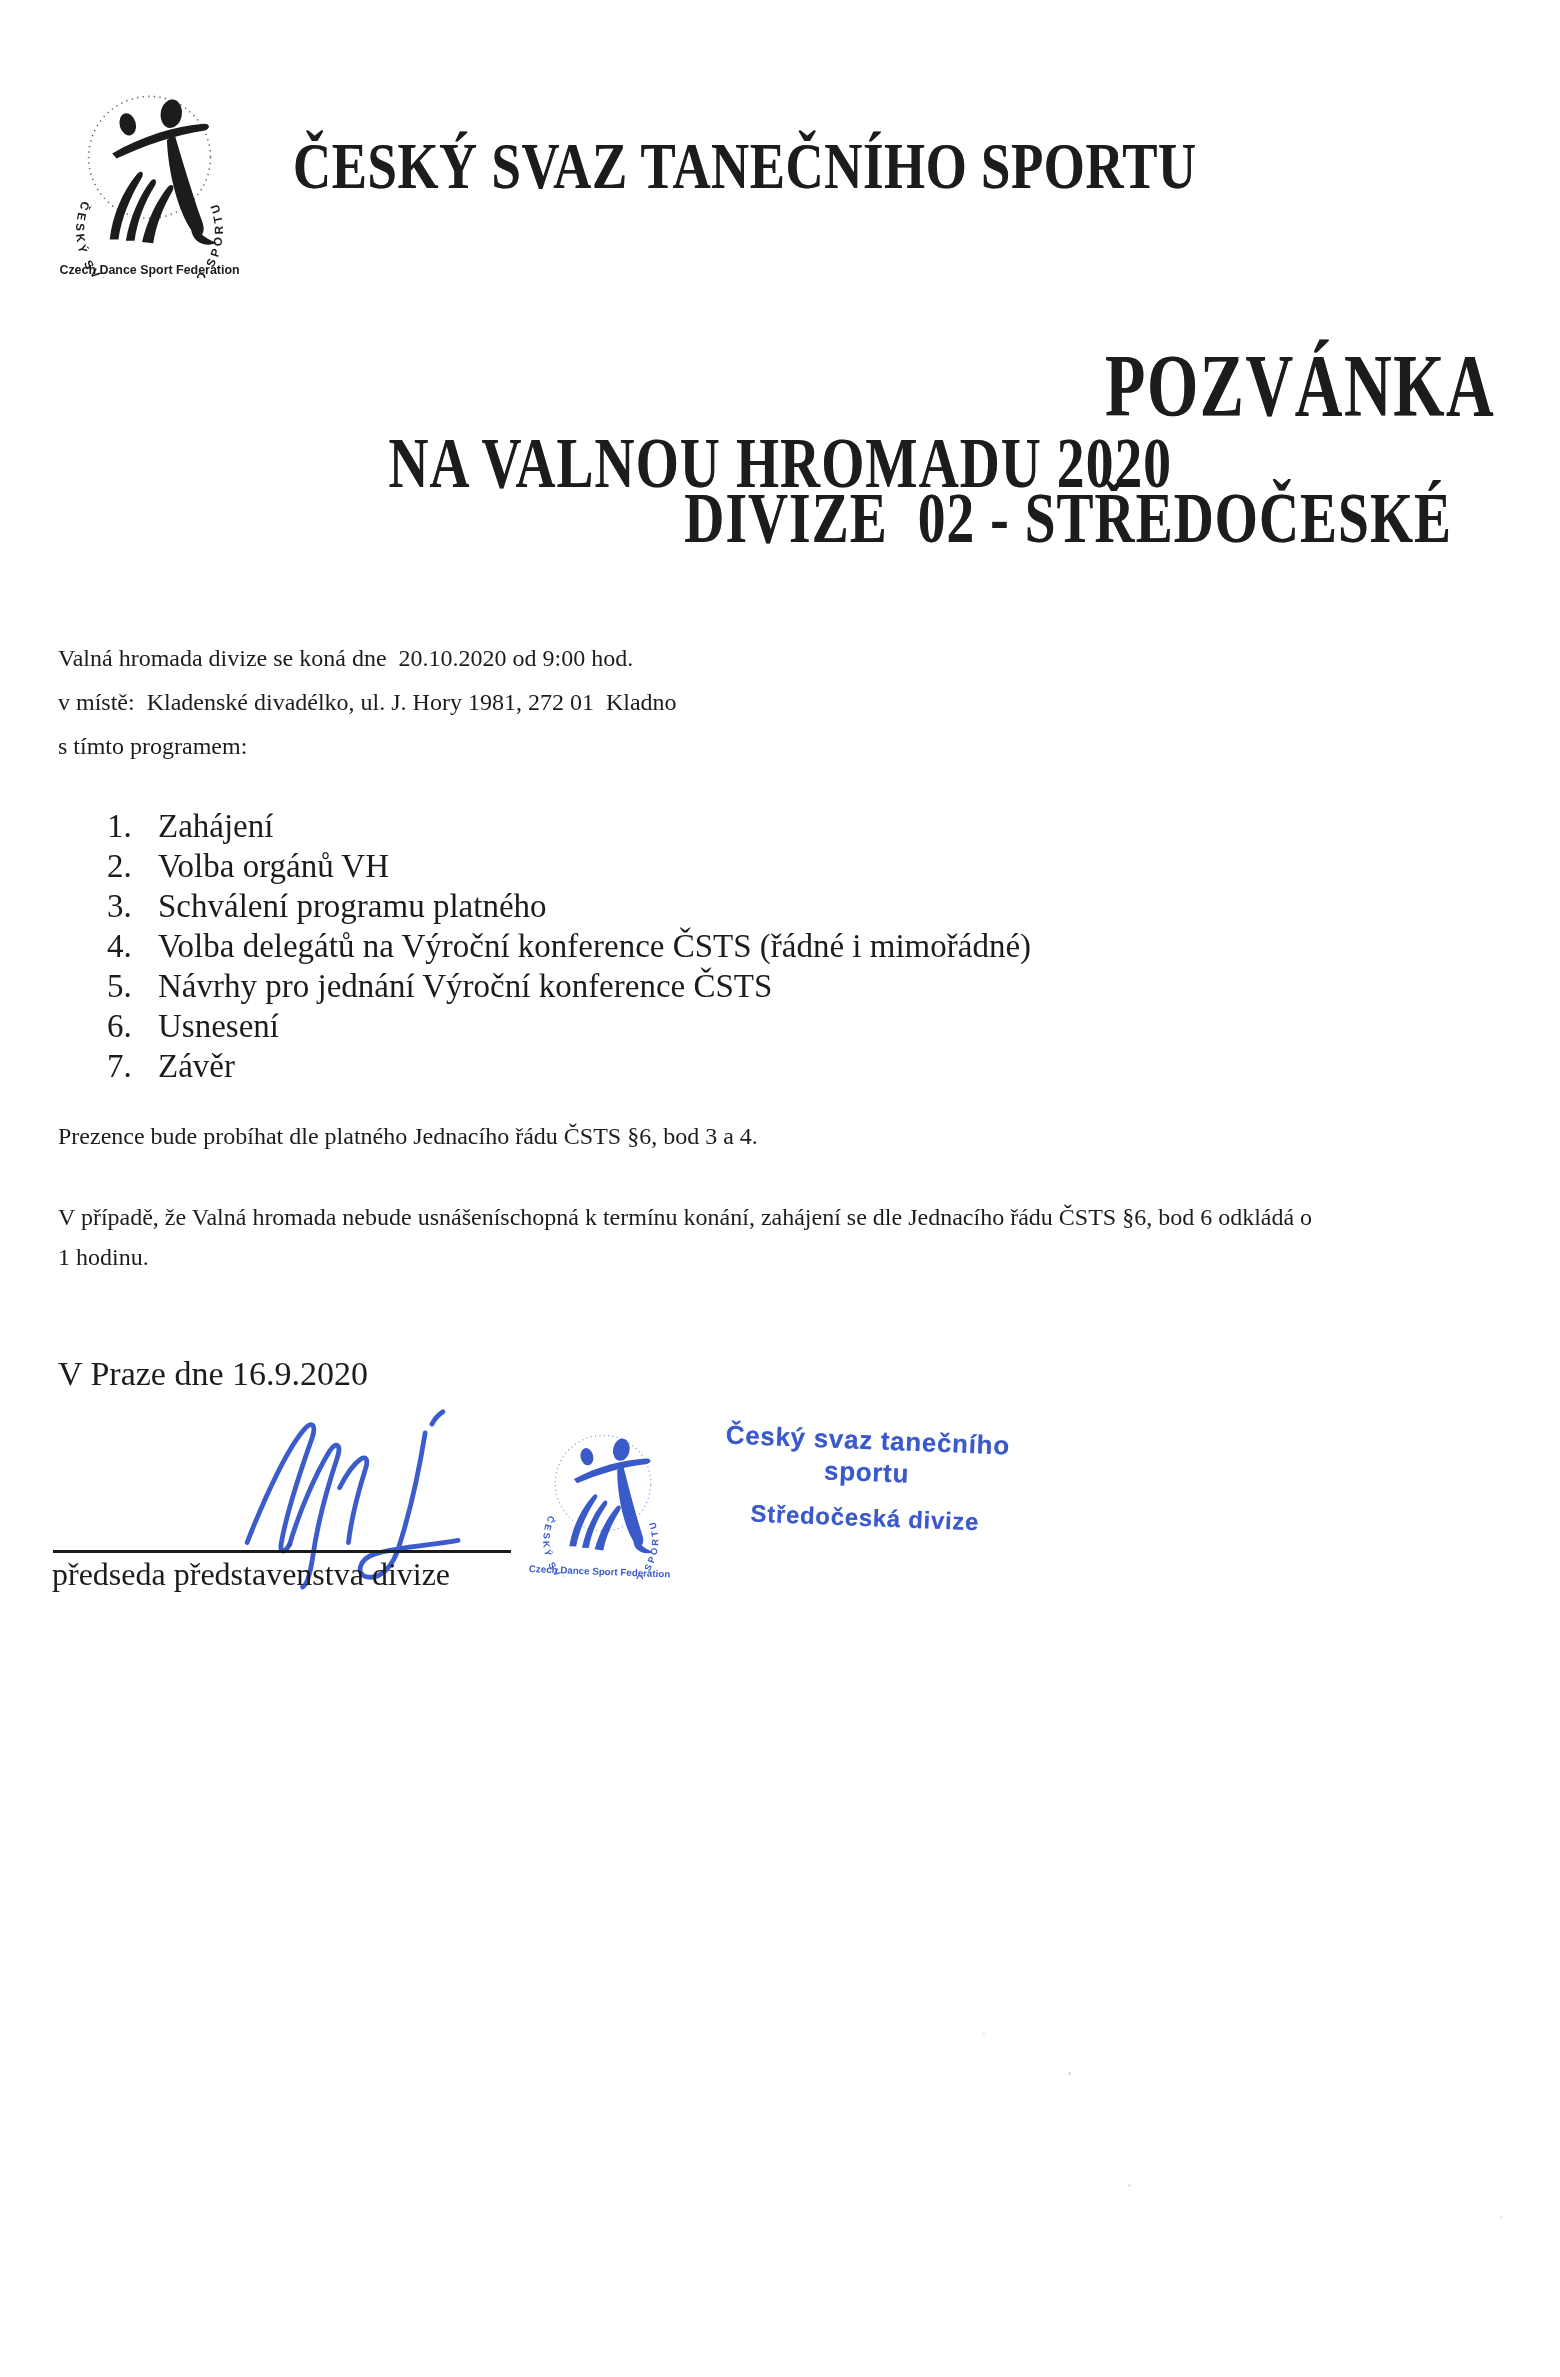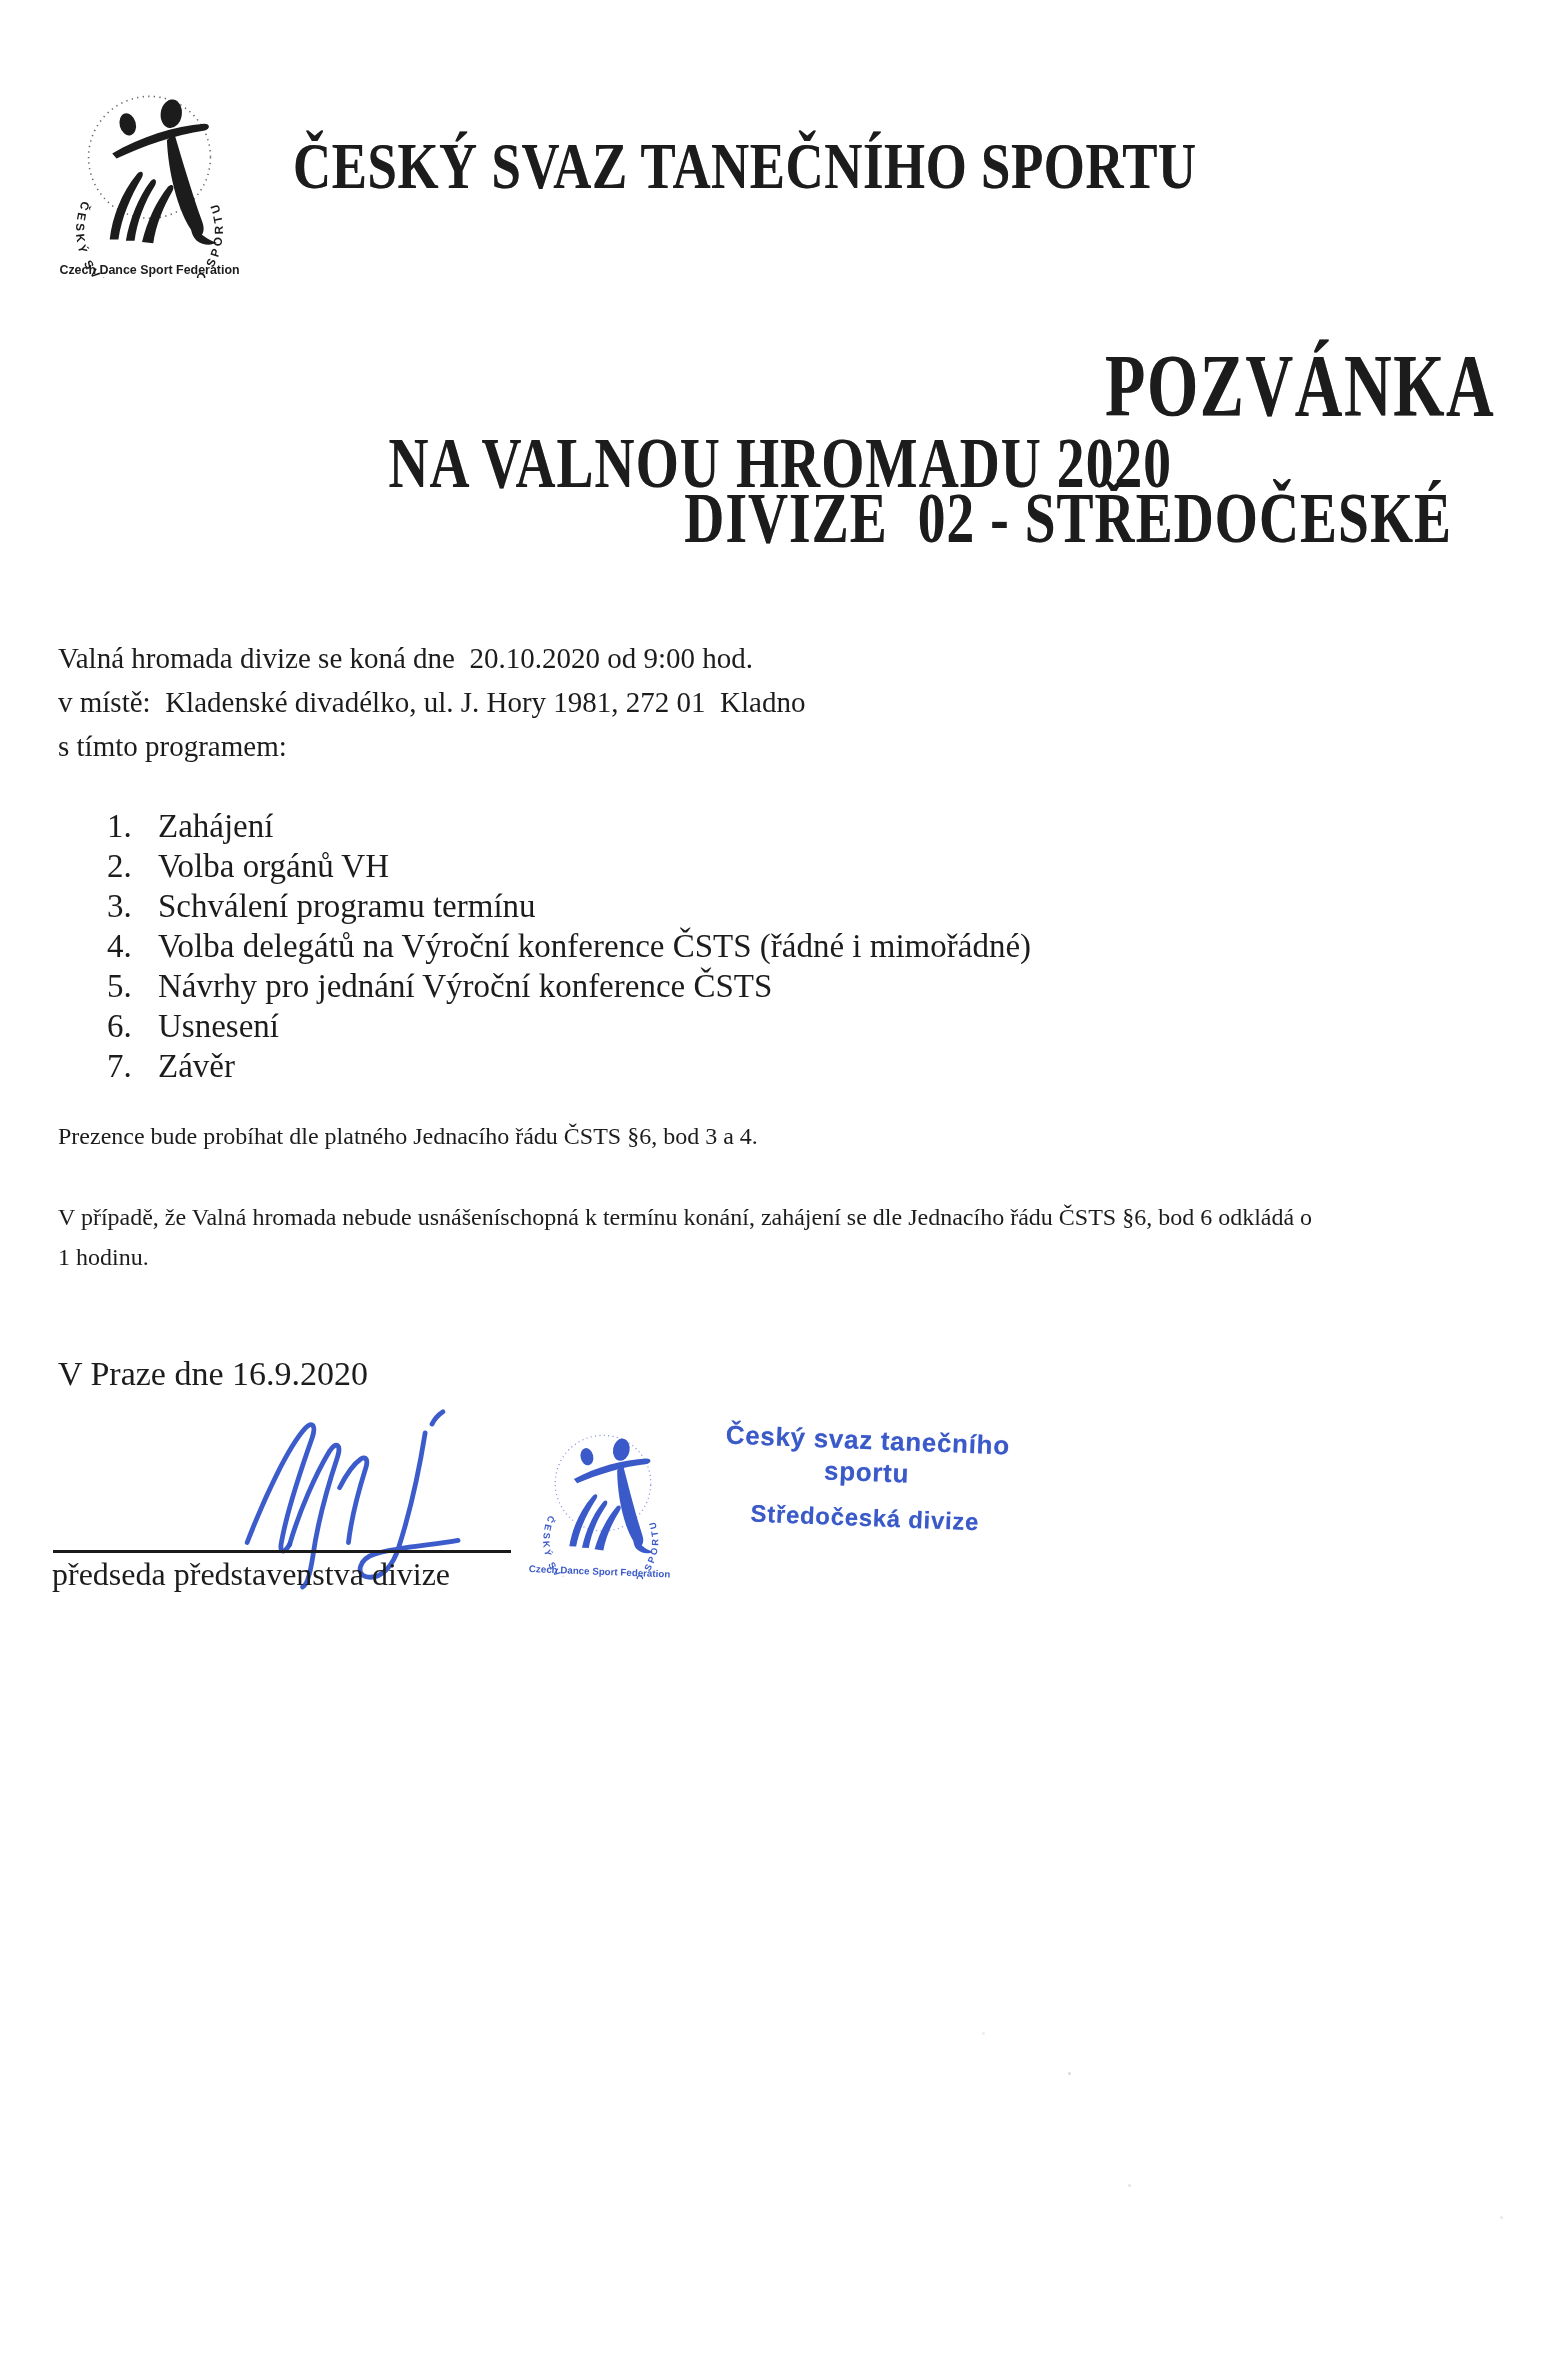--- a/index.html
+++ b/index.html
@@ -20,21 +20,21 @@
   .title-line{left:0;width:1560px;text-align:center;font-weight:bold;white-space:nowrap;
     text-shadow:0 0 0.7px rgba(0,0,0,.4);}
   .title-line>span{display:inline-block;}
   .t1{top:335px;font-size:88px;letter-spacing:2.1px;text-align:right;}
   .t1>span{transform:scaleX(0.75);}
   .t2{top:423px;font-size:71px;letter-spacing:1.4px;}
   .t2>span{transform:scaleX(0.78);}
   .t3{top:478px;font-size:71px;letter-spacing:1.4px;text-align:right;}
   .t3>span{transform:scaleX(0.78);}
   
-  .bodytext{font-size:29px;line-height:44px;}
+  .bodytext{font-size:24px;line-height:44px;}
   .intro{left:58px;top:636px;width:1165px;}
   .agenda{left:107px;top:806px;width:1234px;font-size:33px;line-height:40px;}
   .agenda-row{display:flex;}
   .agenda-num{width:51px;flex:0 0 51px;}
   .agenda-text{flex:1;}
   .para{font-size:24px;line-height:40px;}
   .prezence{left:58px;top:1116px;width:1303px;}
   .vpripade{left:58px;top:1197px;width:1255px;}
   .vpraze{left:58px;top:1354px;width:823px;font-size:34px;line-height:40px;}
   
@@ -112,21 +112,21 @@
   <div class="agenda-row">
     <span class="agenda-num">1.</span>
     <span class="agenda-text">Zahájení</span>
   </div>
   <div class="agenda-row">
     <span class="agenda-num">2.</span>
     <span class="agenda-text">Volba orgánů VH</span>
   </div>
   <div class="agenda-row">
     <span class="agenda-num">3.</span>
-    <span class="agenda-text">Schválení programu termínu</span>
+    <span class="agenda-text">Schválení programu platného</span>
   </div>
   <div class="agenda-row">
     <span class="agenda-num">4.</span>
     <span class="agenda-text">Volba delegátů na Výroční konference ČSTS (řádné i mimořádné)</span>
   </div>
   <div class="agenda-row">
     <span class="agenda-num">5.</span>
     <span class="agenda-text">Návrhy pro jednání Výroční konference ČSTS</span>
   </div>
   <div class="agenda-row">

